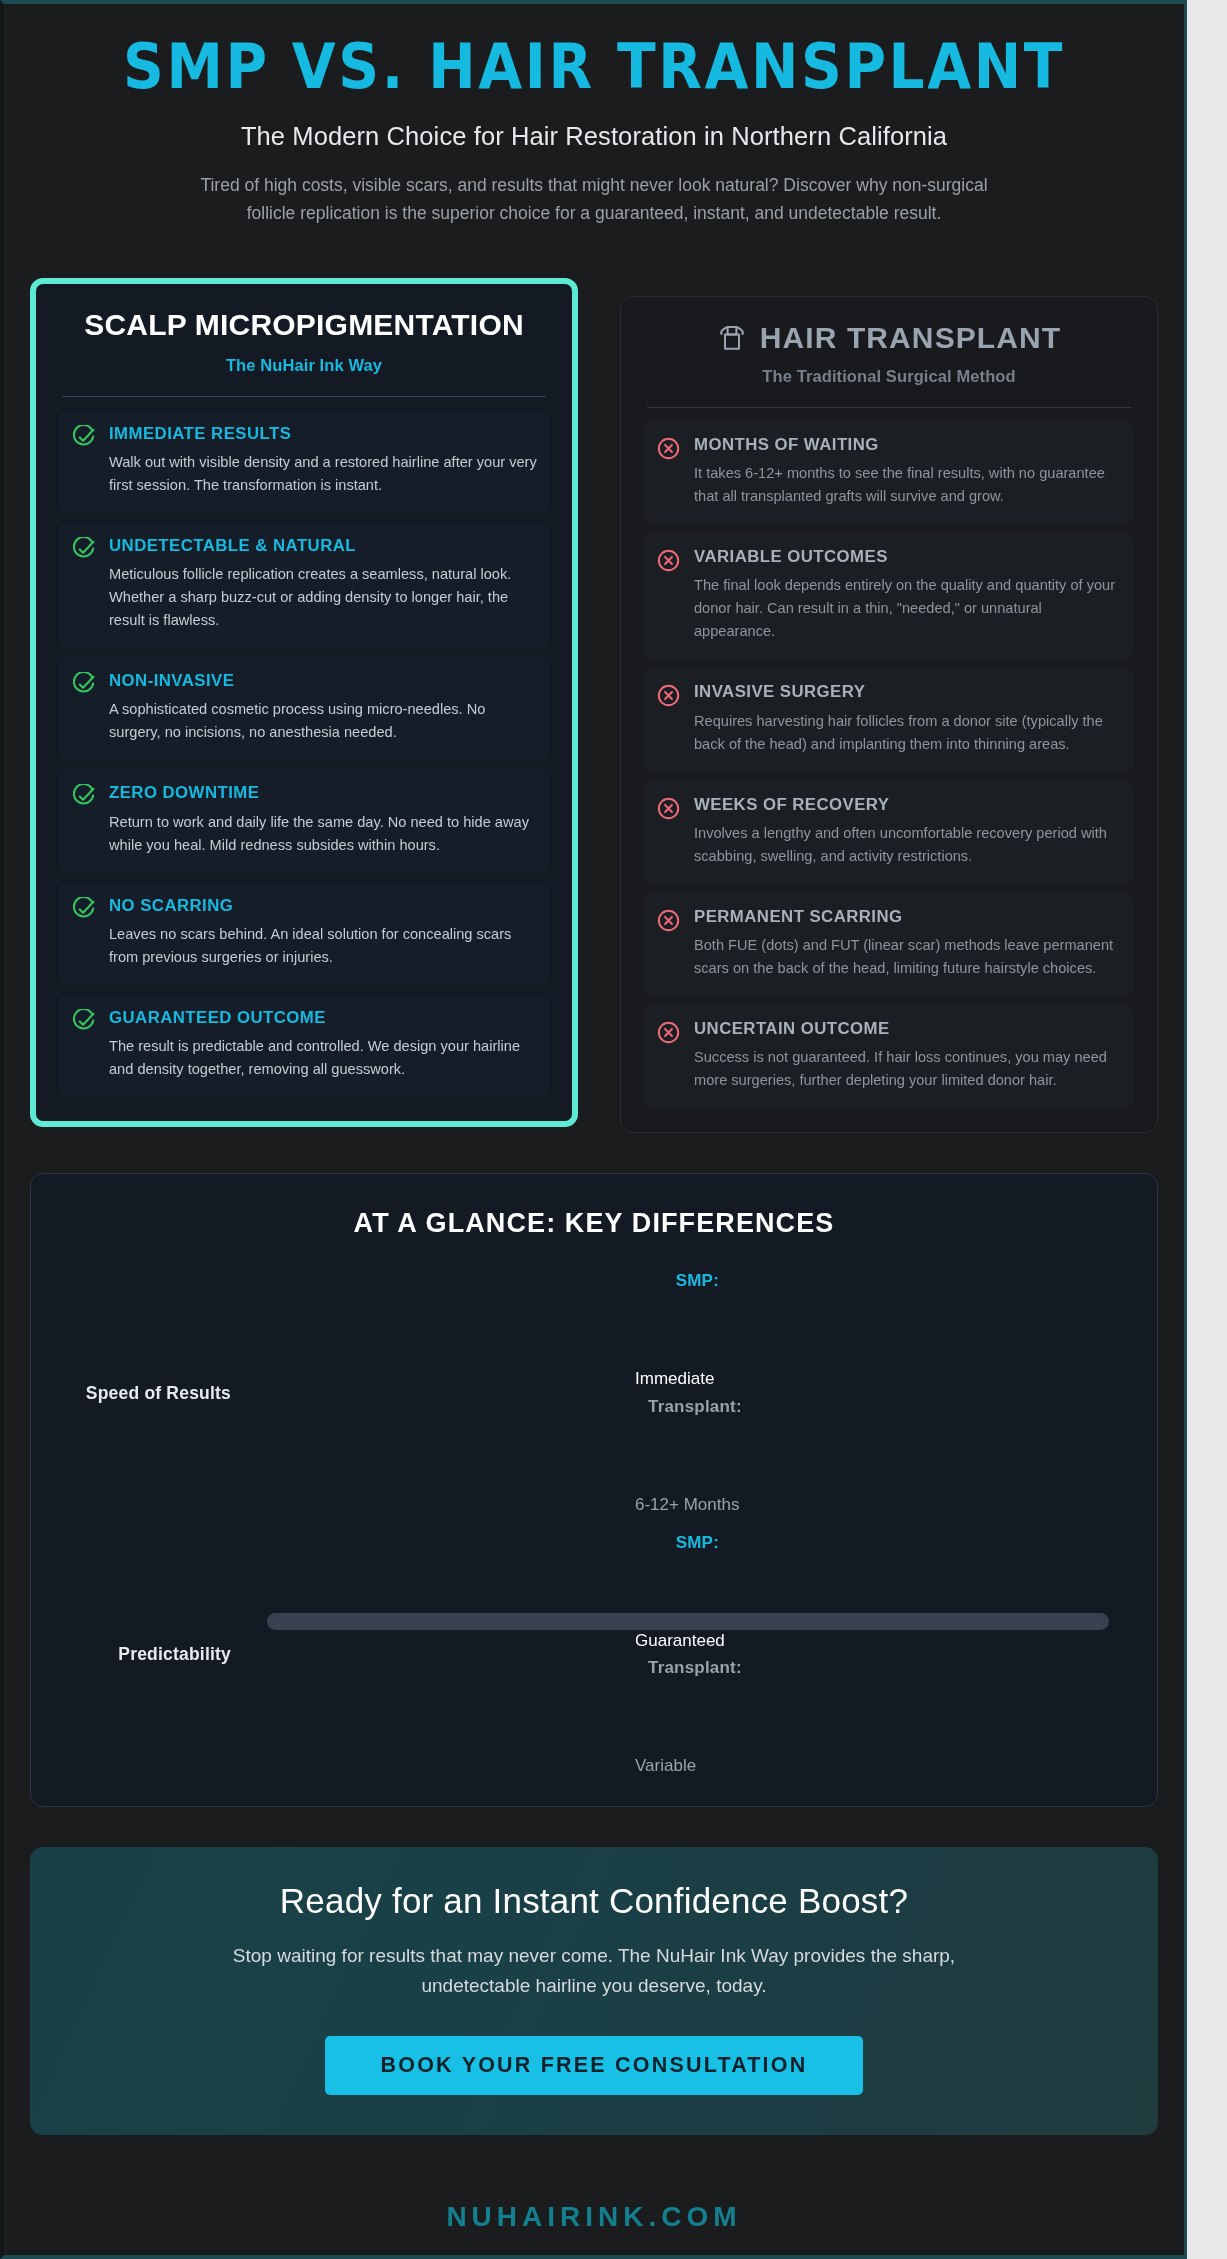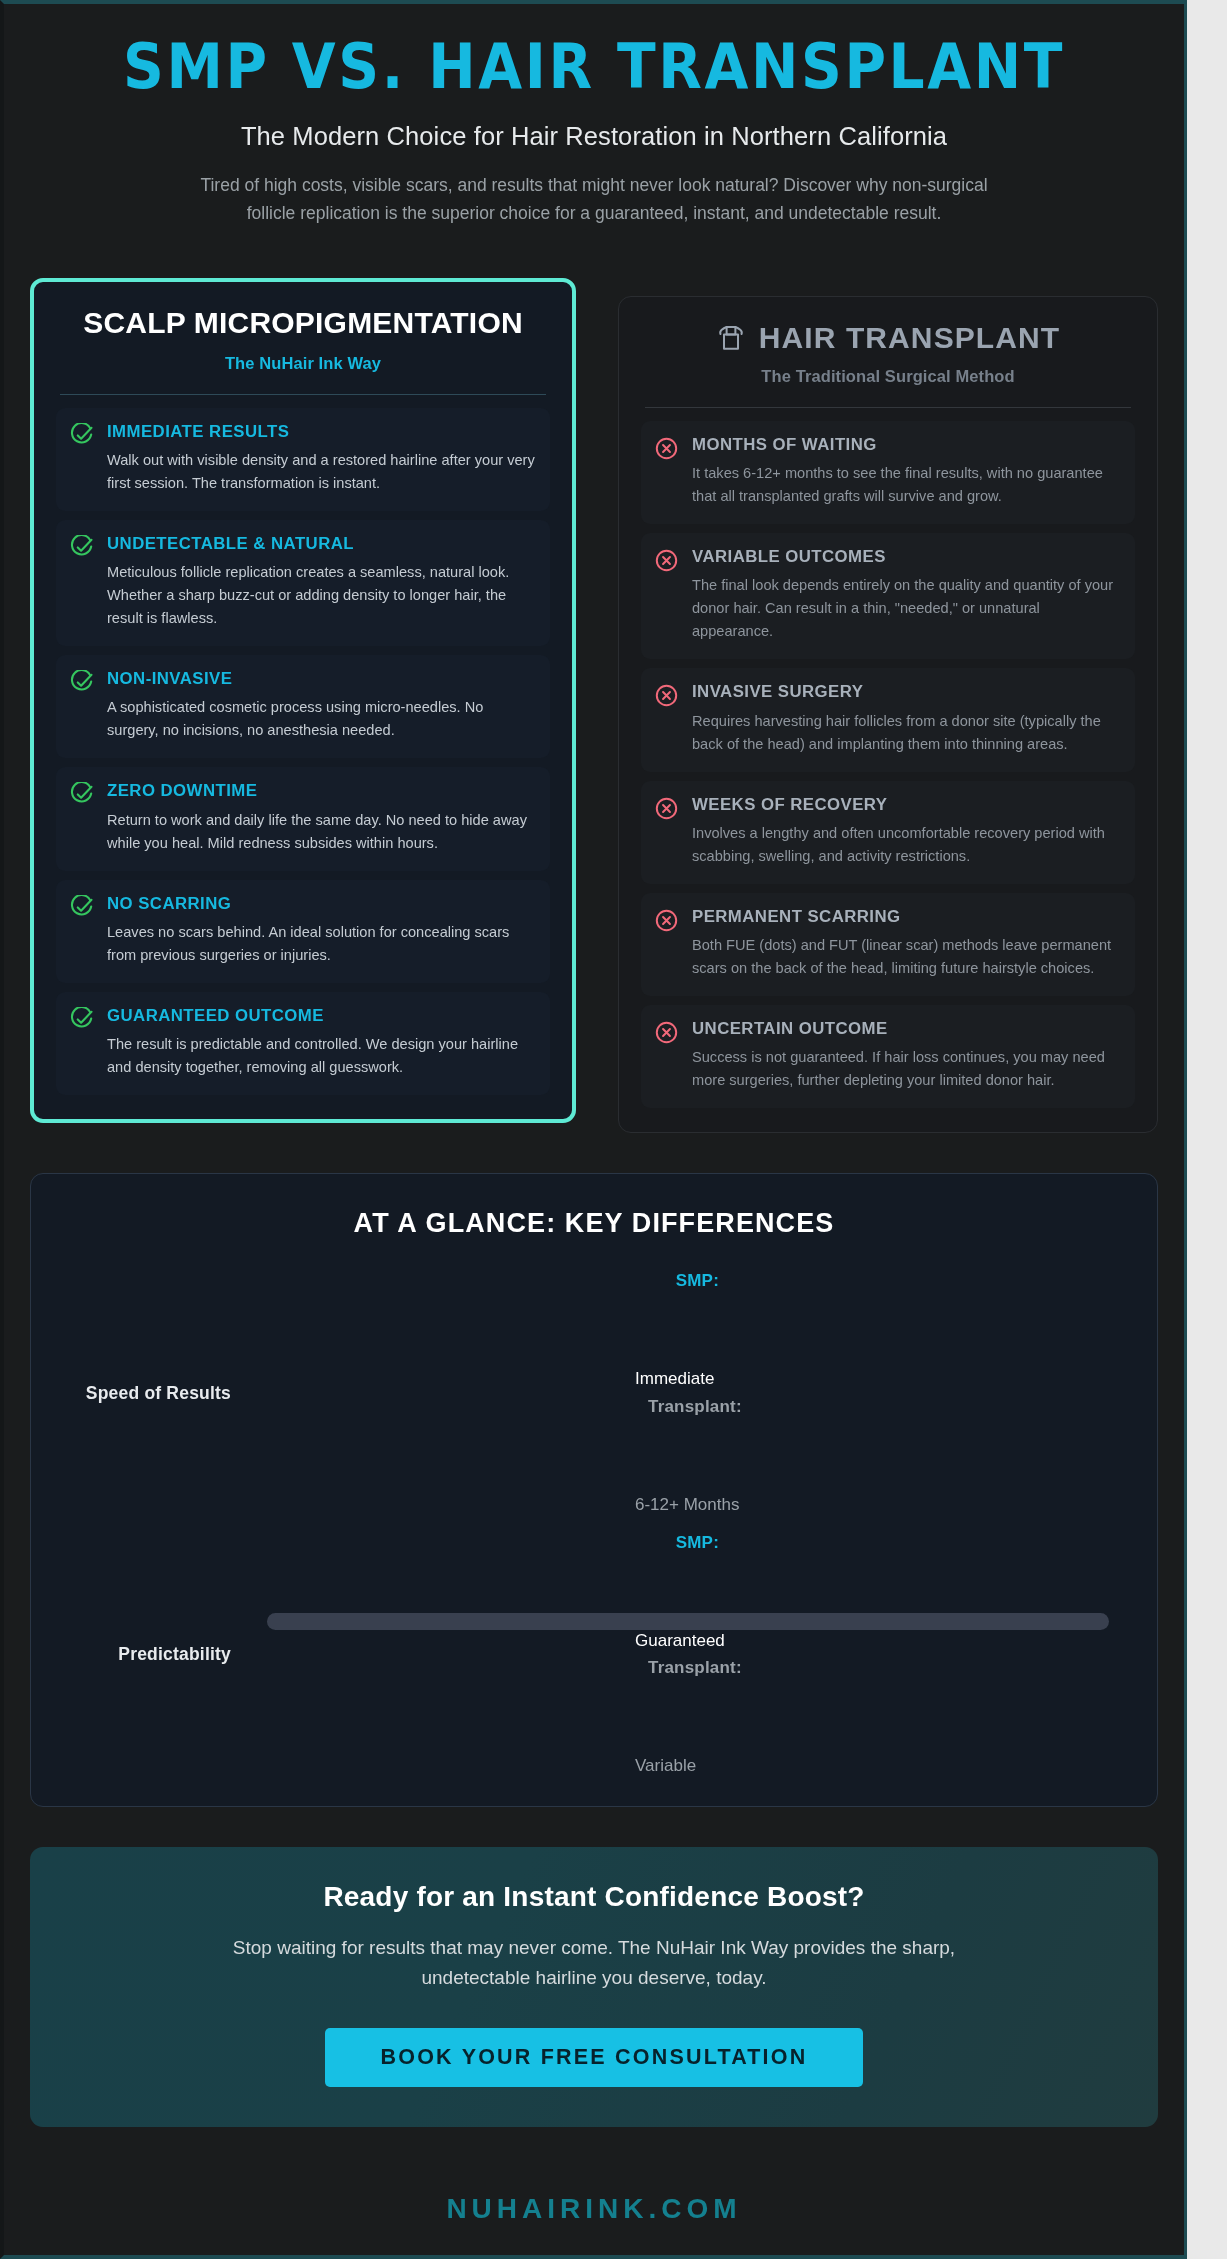--- a/index.html
+++ b/index.html
@@ -41,21 +41,21 @@
     font-size:17.5px; line-height:1.62; color:#9aa1a6;
   }
 
   
   .cols { display:flex; gap:42px; margin-top:44px; align-items:flex-start; }
   .col {
     flex:1 1 0; border-radius:13px; padding:24px 22px 24px;
   }
   .col-smp {
     background:#131a24;
-    border:4px solid #5eead4;
+    border:6px solid #5eead4;
   }
   .col-ht {
     background:#181a1d;
     border:1px solid #2a2d31;
     margin-top:18px;
   }
 
   .col-head { text-align:center; }
   .col-smp .col-title {
     font-size:30px; font-weight:700; color:#ffffff;
@@ -148,21 +148,21 @@
   .bar-value.tp  { color:#9aa1a8; }
 
   
   .cta {
     margin-top:40px; border-radius:13px; padding:34px 30px 40px;
     text-align:center;
     background:linear-gradient(115deg,#194048 0%,#1a4047 40%,#1c3c42 75%,#203c3f 100%);
   }
   .cta h3 {
     font-family:"Liberation Sans Narrow","Liberation Sans",sans-serif;
-    font-size:28px; font-weight:700; color:#ffffff; letter-spacing:.2px;
+    font-size:35px; font-weight:400; color:#ffffff; letter-spacing:.2px;
   }
   .cta p {
     margin:20px auto 0; max-width:770px;
     font-family:"Liberation Sans Narrow","Liberation Sans",sans-serif;
     font-size:19px; line-height:1.55; color:#d5dadd;
   }
   .cta-btn {
     display:inline-block; margin-top:36px;
     background:#17c0e4; color:#07222c;
     font-family:"Liberation Sans Narrow","Liberation Sans",sans-serif;

